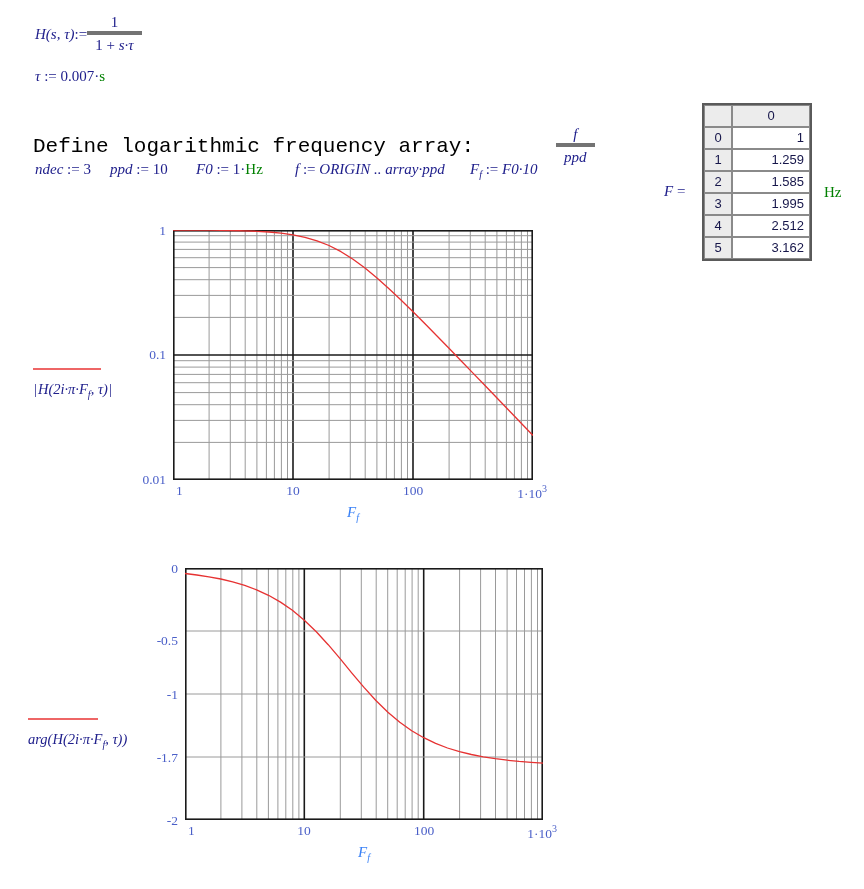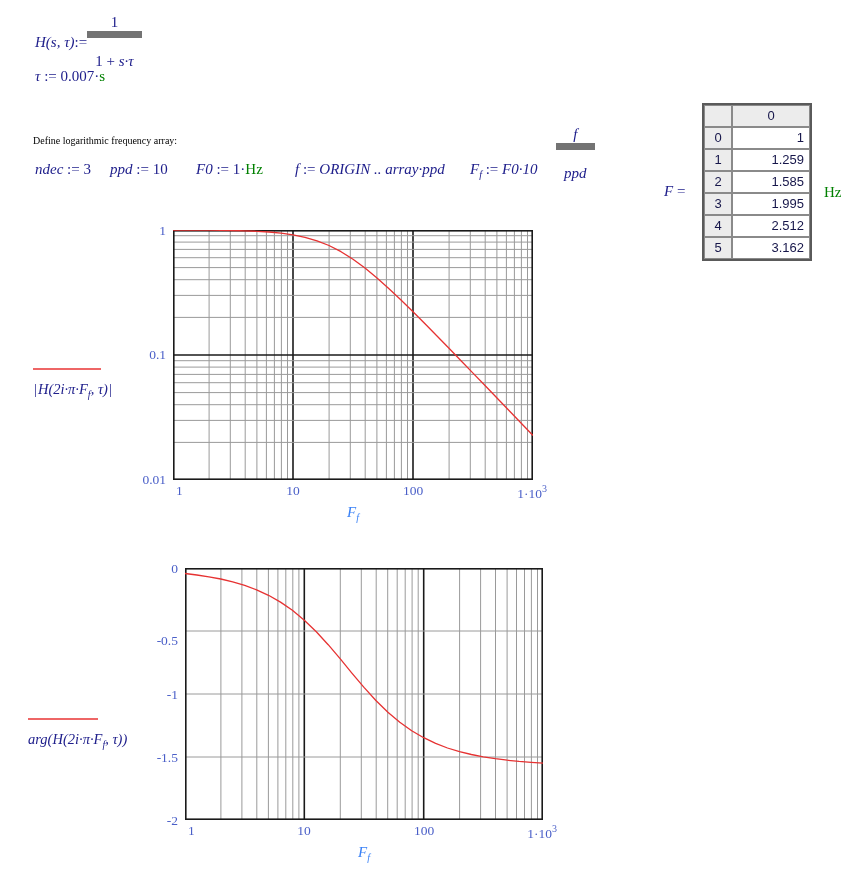--- a/index.html
+++ b/index.html
@@ -6,25 +6,25 @@
   body{width:864px;height:889px;background:#ffffff;position:relative;overflow:hidden;
        font-family:"Liberation Serif",serif;}
   .abs{position:absolute;}
   
   .math{font-family:"Liberation Serif",serif;font-style:italic;color:#20208c;
         font-size:15px;white-space:nowrap;line-height:1.15;}
   .up{font-style:normal;}
   .unit{font-style:normal;color:#008000;}
   .frac{display:inline-flex;flex-direction:column;align-items:center;vertical-align:middle;}
   .frac .num{padding:0 8px;}
-  .frac .den{border-top:7px solid #737373;padding:15px 8px 0 8px;}
+  .frac .den{border-top:4px solid #737373;padding:2px 8px 0 8px;}
   .eqrow{display:inline-flex;align-items:center;}
   sub{font-size:10px;}
   sup{font-size:10px;}
-  .textreg{font-family:Liberation Serif, serif;color:#000;font-size:10px;white-space:nowrap;}
+  .textreg{font-family:Liberation Mono, monospace;color:#000;font-size:21px;white-space:nowrap;}
   
   .rtable{display:grid;grid-template-columns:28px 78px;border:2px solid #5a5a5a;
           font-family:"Liberation Sans",sans-serif;font-size:13px;color:#16164a;}
   .rtable .cell{border:1px solid #8a8a8a;height:20px;line-height:20px;background:#fff;}
   .rtable .hd{background:#ececec;text-align:center;}
   .rtable .idx{background:#ececec;text-align:center;}
   .rtable .val{text-align:right;padding-right:5px;}
   
   .plot{position:absolute;}
   .plot svg{display:block;}
@@ -198,20 +198,20 @@
       <line x1="238.7" y1="0" x2="238.7" y2="252" stroke="#1a1a1a" stroke-width="1.6"></line>
       <line x1="0" y1="63.0" x2="358" y2="63.0" stroke="#9a9a9a" stroke-width="1"></line>
       <line x1="0" y1="126.0" x2="358" y2="126.0" stroke="#9a9a9a" stroke-width="1"></line>
       <line x1="0" y1="189.0" x2="358" y2="189.0" stroke="#9a9a9a" stroke-width="1"></line>
       <rect x="0.8" y="0.8" width="356.4" height="250.4" fill="none" stroke="#1a1a1a" stroke-width="1.6"></rect>
       <polyline points="0.0,5.5 11.9,7.0 23.9,8.8 35.8,11.0 47.7,13.9 59.7,17.4 71.6,21.8 83.5,27.3 95.5,34.1 107.4,42.3 119.3,52.2 131.3,63.7 143.2,76.7 155.1,90.7 167.1,105.3 179.0,119.4 190.9,132.5 202.9,144.2 214.8,154.2 226.7,162.8 238.7,169.7 250.6,175.4 262.5,180.0 274.5,183.6 286.4,186.5 298.3,188.9 310.3,190.7 322.2,192.2 334.1,193.4 346.1,194.3 358.0,195.1" fill="none" stroke="#e63232" stroke-width="1.3" stroke-linejoin="round"></polyline>
     </svg>
   <span class="tick ytick" style="top:-7px;">0</span>
   <span class="tick ytick" style="top:65px;margin-left:46px;">-0.5</span>
   <span class="tick ytick" style="top:119px;">-1</span>
-  <span class="tick ytick" style="top:182px;">-1.5</span>
+  <span class="tick ytick" style="top:182px;">-1.7</span>
   <span class="tick ytick" style="top:245px;">-2</span>
   <span class="tick xtick first" style="left:3px;">1</span>
   <span class="tick xtick" style="left:119px;">10</span>
   <span class="tick xtick" style="left:239px;">100</span>
   <span class="tick xtick last" style="right:-14px;"><span>1·10</span><sup>3</sup></span>
   <span class="axis-xlabel"><span>F</span><sub>f</sub></span>
 </div>
 
 </body></html>

